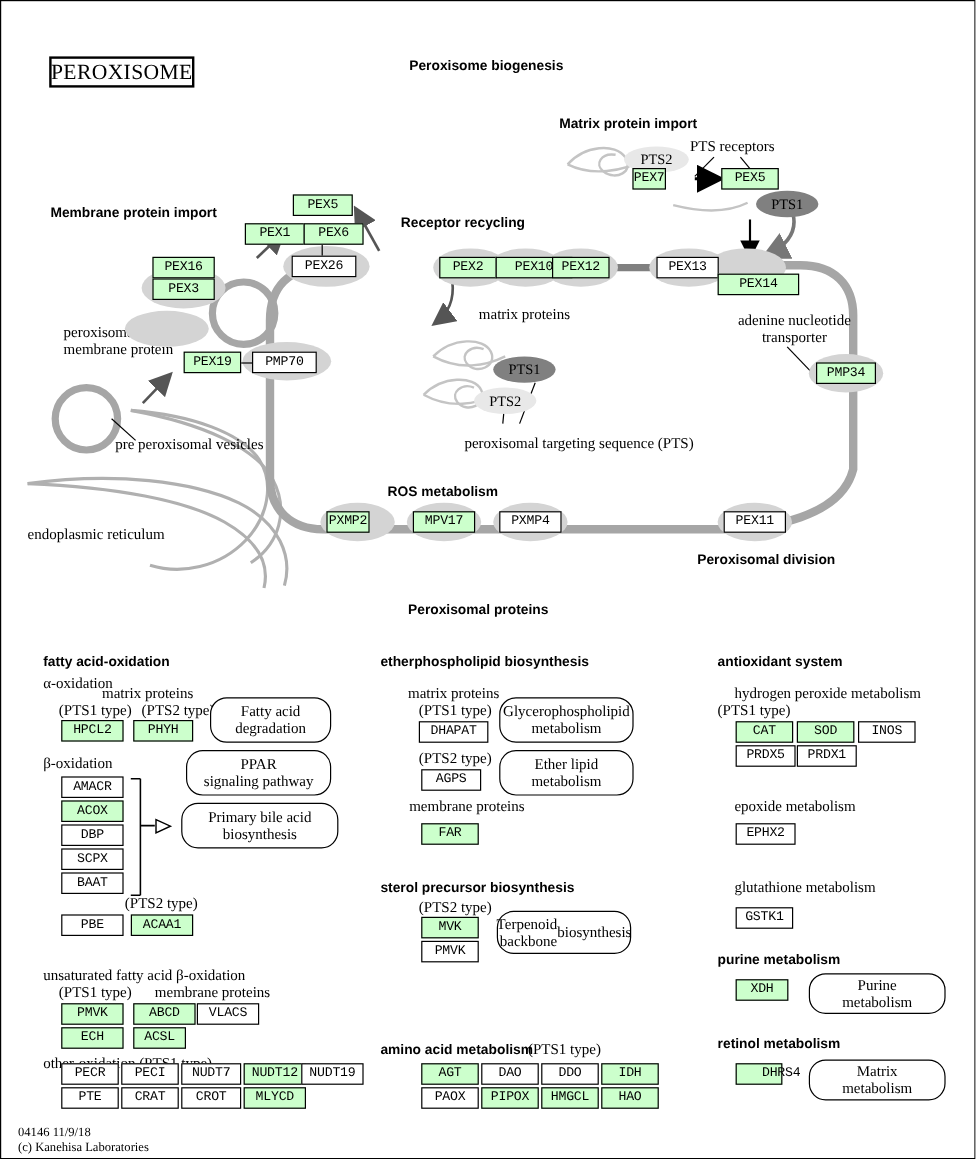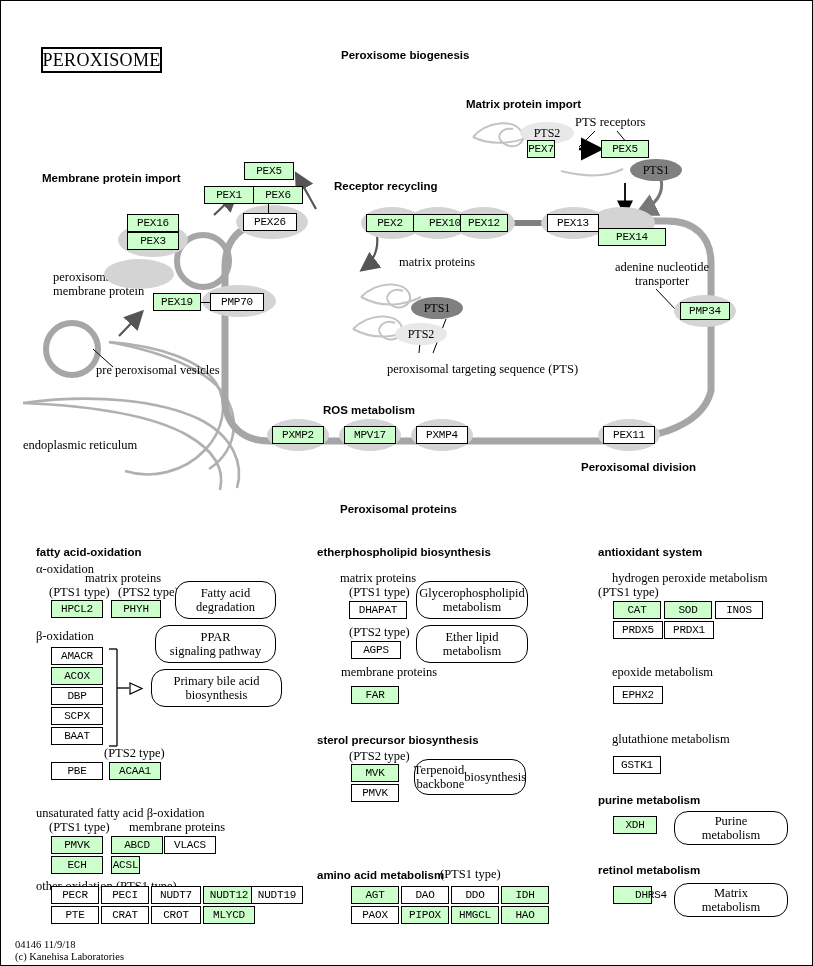--- a/index.html
+++ b/index.html
@@ -202,21 +202,21 @@
   <div class="abs gene" style="left:459px;top:213px;width:48px;">PEX12</div>
 
   <div class="abs gene white" style="left:546px;top:213px;width:52px;">PEX13</div>
   <div class="abs gene" style="left:597px;top:213px;width:68px;margin-top:14px;">PEX14</div>
 
   <div class="abs gene" style="left:526px;top:139px;width:28px;">PEX7</div>
   <div class="abs gene" style="left:600px;top:139px;width:48px;">PEX5</div>
 
   <div class="abs gene" style="left:679px;top:301px;width:50px;">PMP34</div>
 
-  <div class="abs gene" style="left:271px;top:425px;width:52px;">PXMP2</div>
+  <div class="abs gene" style="left:271px;top:425px;width:36px;">PXMP2</div>
   <div class="abs gene" style="left:343px;top:425px;width:52px;">MPV17</div>
   <div class="abs gene white" style="left:415px;top:425px;width:52px;">PXMP4</div>
   <div class="abs gene white" style="left:602px;top:425px;width:52px;">PEX11</div>
 
   <div class="abs hdr-lg" style="left:35px;top:545px;">fatty acid-oxidation</div>
   <div class="abs lbl" style="left:35px;top:561px;">α-oxidation</div>
   <div class="abs lbl" style="left:84px;top:570px;">matrix proteins</div>
   <div class="abs lbl" style="left:48px;top:584px;">(PTS1 type)</div>
   <div class="abs lbl" style="left:117px;top:584px;">(PTS2 type)</div>
   <div class="abs gene" style="left:50px;top:599px;width:52px;">HPCL2</div>
@@ -233,21 +233,21 @@
   <div class="abs gene white" style="left:50px;top:761px;width:52px;">PBE</div>
   <div class="abs gene" style="left:108px;top:761px;width:52px;">ACAA1</div>
 
   <div class="abs lbl" style="left:35px;top:805px;">unsaturated fatty acid β-oxidation</div>
   <div class="abs lbl" style="left:48px;top:819px;">(PTS1 type)</div>
   <div class="abs lbl" style="left:128px;top:819px;">membrane proteins</div>
   <div class="abs gene" style="left:50px;top:835px;width:52px;">PMVK</div>
   <div class="abs gene" style="left:110px;top:835px;width:52px;">ABCD</div>
   <div class="abs gene white" style="left:163px;top:835px;width:52px;">VLACS</div>
   <div class="abs gene" style="left:50px;top:855px;width:52px;">ECH</div>
-  <div class="abs gene" style="left:110px;top:855px;width:29px;">ACSL</div>
+  <div class="abs gene" style="left:110px;top:855px;width:44px;">ACSL</div>
 
   <div class="abs lbl" style="left:35px;top:878px;">other-oxidation (PTS1 type)</div>
   <div class="abs gene white" style="left:50px;top:885px;width:48px;">PECR</div>
   <div class="abs gene white" style="left:100px;top:885px;width:48px;">PECI</div>
   <div class="abs gene white" style="left:150px;top:885px;width:50px;">NUDT7</div>
   <div class="abs gene" style="left:202px;top:885px;width:52px;">NUDT12</div>
   <div class="abs gene white" style="left:250px;top:885px;width:52px;">NUDT19</div>
   <div class="abs gene white" style="left:50px;top:905px;width:48px;">PTE</div>
   <div class="abs gene white" style="left:100px;top:905px;width:48px;">CRAT</div>
   <div class="abs gene white" style="left:150px;top:905px;width:50px;">CROT</div>

